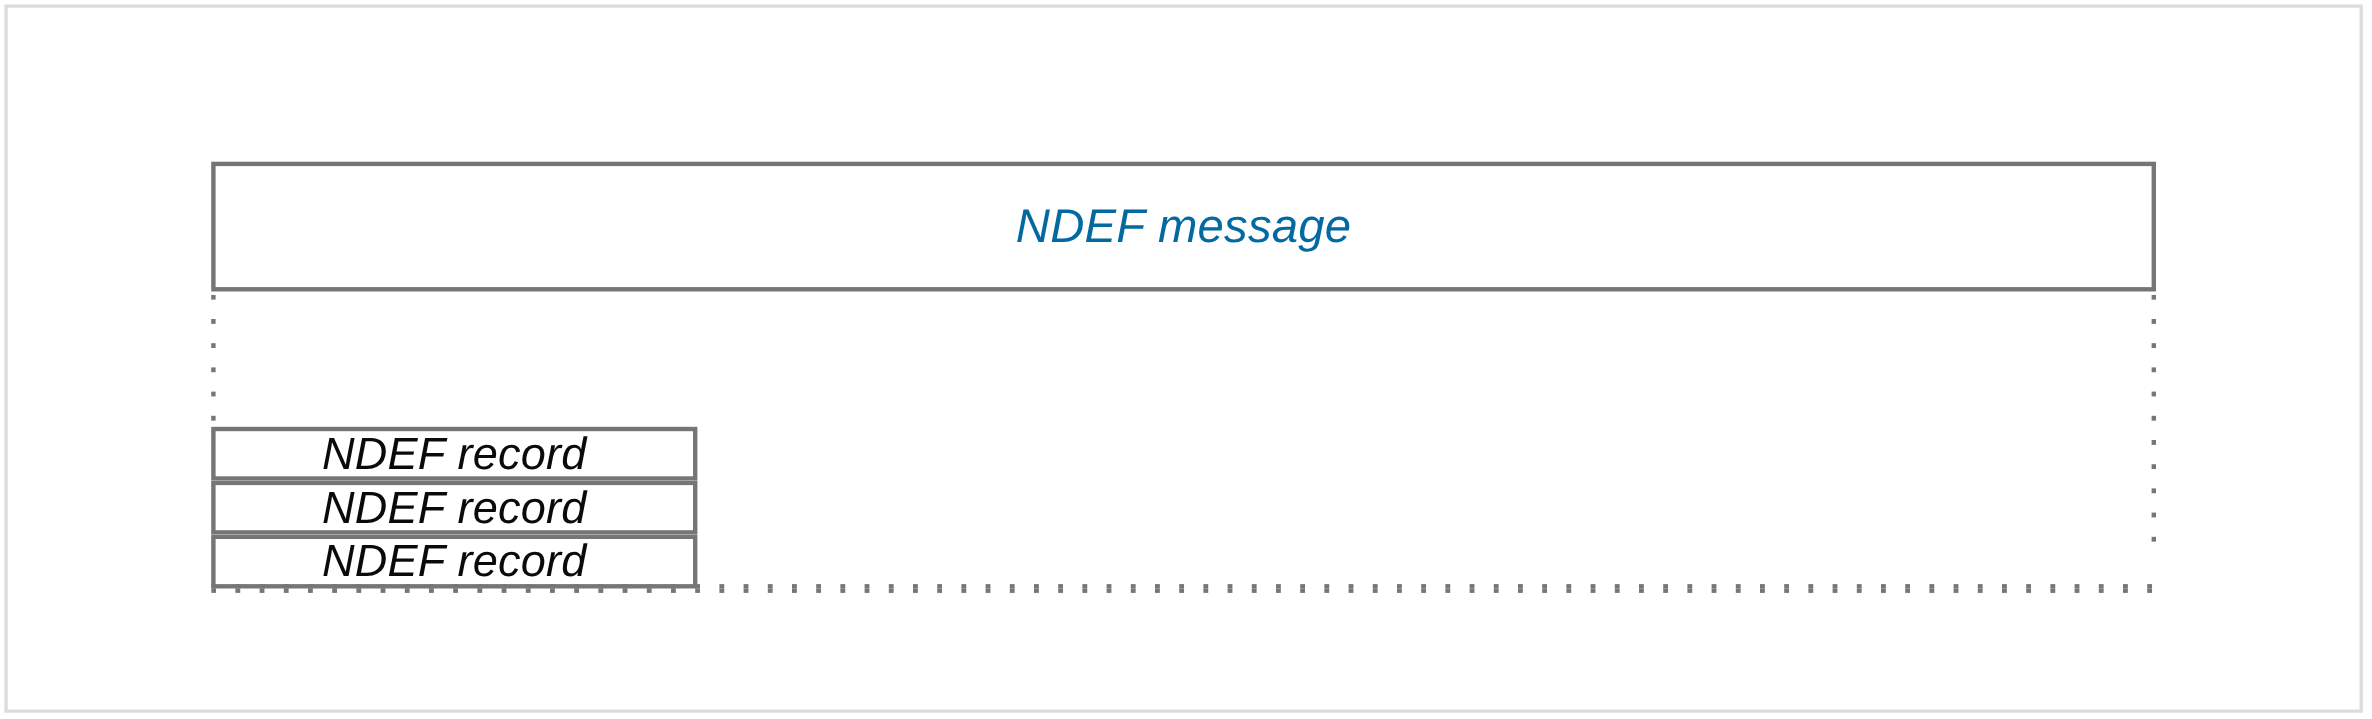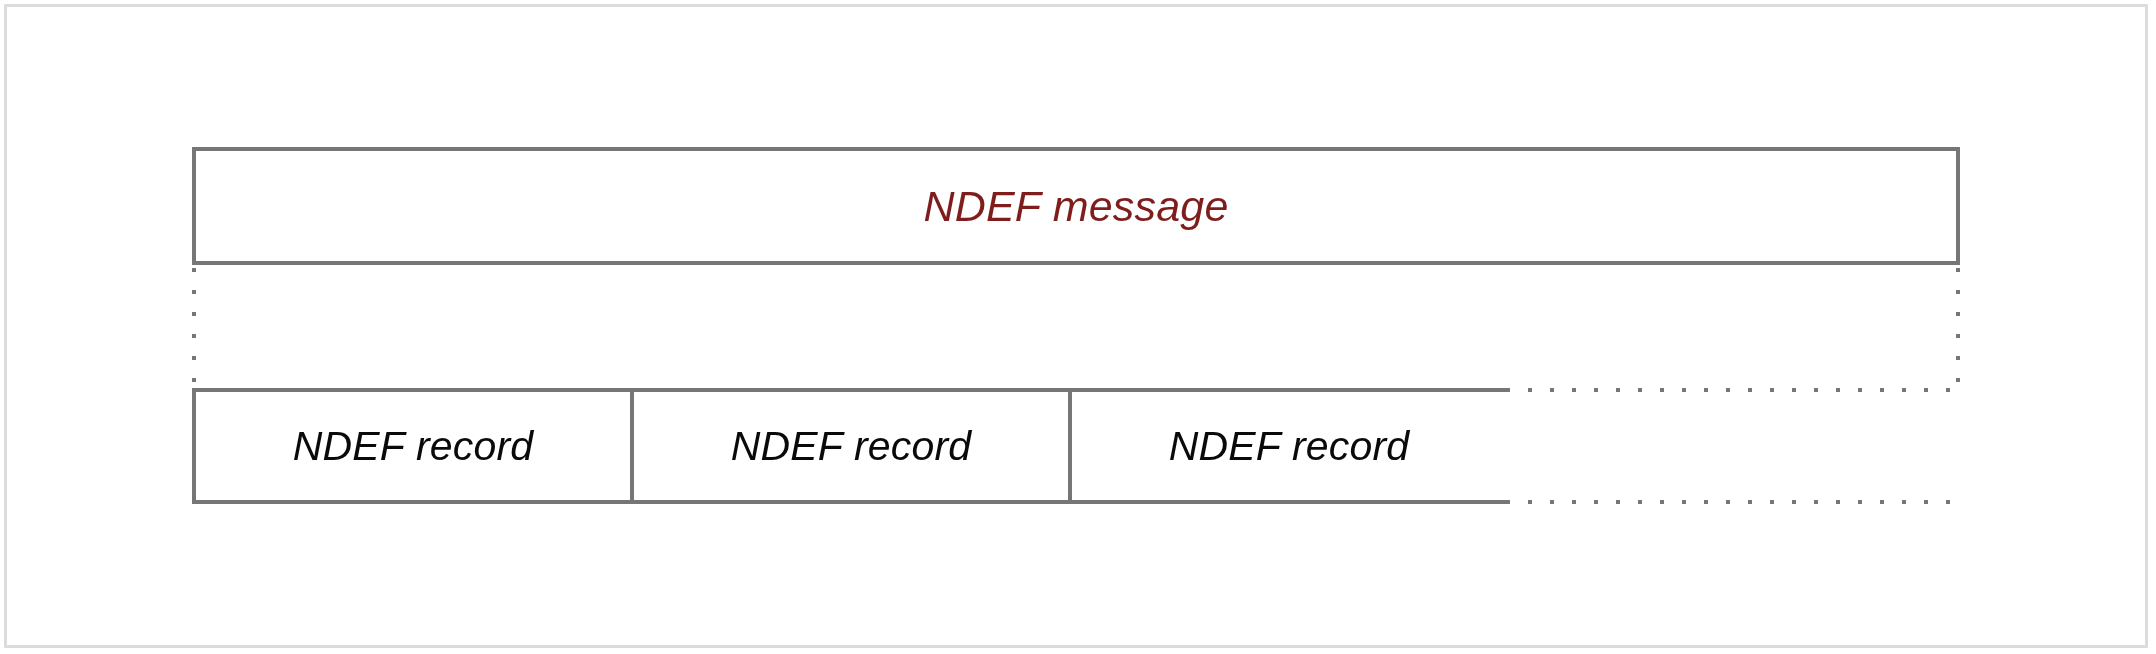--- a/index.html
+++ b/index.html
@@ -45,21 +45,21 @@
     border: 4px solid #767676;
     background: #ffffff;
     display: flex;
     align-items: center;
     justify-content: center;
   }
   .message-label {
     font-style: italic;
     font-size: 43px;
     line-height: 1;
-    color: #7f1d1d;
+    color: #0369a1;
     letter-spacing: 0.2px;
     white-space: nowrap;
   }
 
   
   .connector-left,
   .connector-right {
     position: absolute;
     top: 268px;
     width: 4px;
@@ -76,20 +76,21 @@
   .connector-right { left: 1956px; }
 
   
   .records-row {
     position: absolute;
     left: 192px;
     top: 388px;
     width: 1768px;
     height: 116px;
     display: flex;
+    flex-direction: column;
   }
   .record-box {
     box-sizing: border-box;
     width: 442px;
     height: 116px;
     border: 4px solid #767676;
     background: #ffffff;
     display: flex;
     align-items: center;
     justify-content: center;

